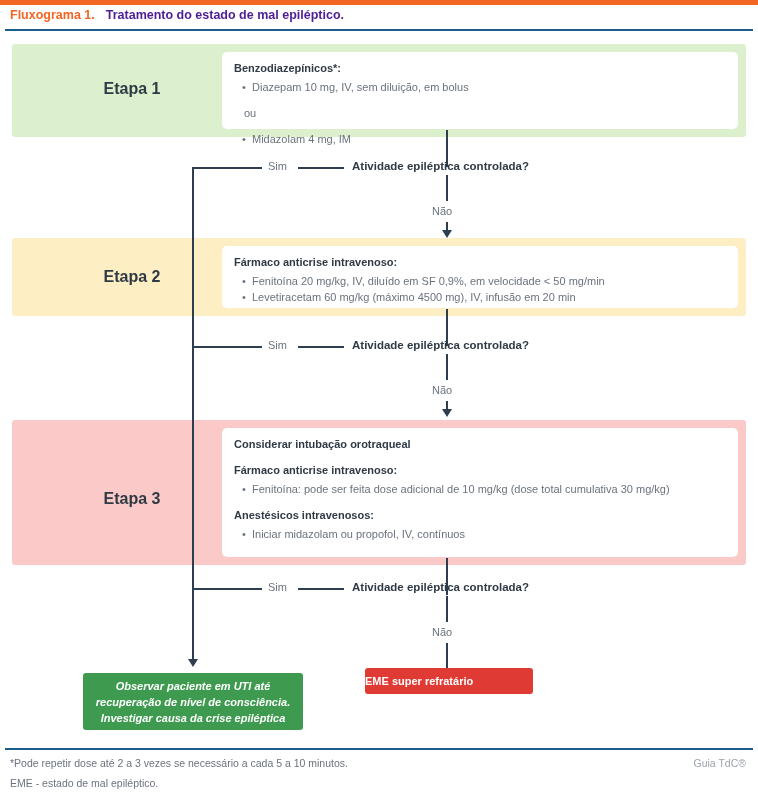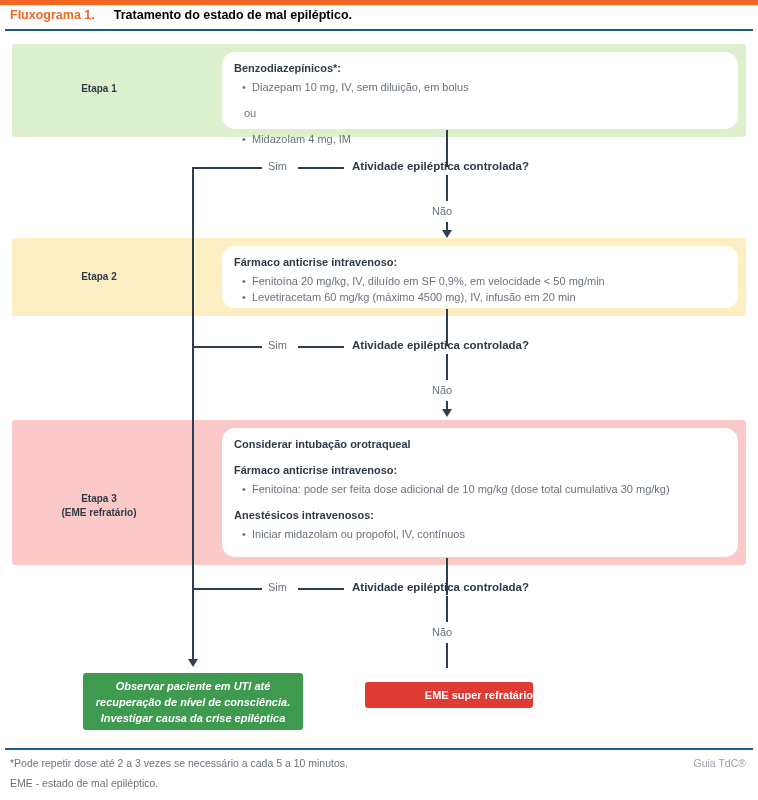--- a/index.html
+++ b/index.html
@@ -33,22 +33,22 @@
     position: absolute;
     left: 10px; top: 3px;
     font-size: 12.5px;
     font-weight: bold;
     white-space: nowrap;
   }
   #flowchart-number {
     color: #f26522;
   }
   #flowchart-title {
-    color: #000000;
-    margin-left: 19px;
+    color: #4c1d95;
+    margin-left: 11px;
   }
   #header-underline {
     position: absolute;
     left: 5px; top: 29px;
     width: 748px; height: 2px;
     background: #1b5e8c;
   }
 
   
   .stage-band {
@@ -60,34 +60,35 @@
   }
   #stage-band-1 { top: 44px;  height: 93px;  background: #dcf0cd; }
   #stage-band-2 { top: 238px; height: 78px;  background: #fdeec3; }
   #stage-band-3 { top: 420px; height: 145px; background: #fbc9c7; }
 
   .stage-label {
     position: absolute;
     left: 0;
     width: 174px;
     text-align: center;
-    font-size: 10px;
+    font-size: 16px;
     font-weight: bold;
     color: #2f3a45;
     line-height: 14px;
+    padding-left: 33px;
   }
 
   .stage-content-card {
     position: absolute;
     left: 210px;
     right: 8px;
     top: 8px;
     bottom: 8px;
     background: #ffffff;
-    border-radius: 13px;
+    border-radius: 5px;
     box-sizing: border-box;
     padding: 9px 12px 0 12px;
   }
 
   .card-heading {
     font-size: 11px;
     font-weight: bold;
     color: #2f3a45;
     margin: 0 0 3px 0;
     line-height: 15px;
@@ -172,26 +173,25 @@
     font-style: italic;
   }
   #outcome-super-refractory-box {
     position: absolute;
     left: 365px; top: 668px;
     width: 168px; height: 26px;
     background: #e03a35;
     border-radius: 3px;
     display: flex;
     align-items: center;
-    justify-content: flex-end;
+    justify-content: flex-start;
     color: #ffffff;
     font-size: 11px;
     font-weight: bold;
     box-sizing: border-box;
-    margin-top: 14px;
   }
 
   
   #footer-divider {
     position: absolute;
     left: 5px; top: 748px;
     width: 748px; height: 2px;
     background: #1b5e8c;
   }
   .footer-note {
@@ -267,21 +267,20 @@
 <div class="branch-label" style="left:268px; top:339px;">Sim</div>
 <div class="h-line" style="left:192px; top:346px; width:70px;"></div>
 <div class="v-line" style="left:446px; top:354px; height:26px;"></div>
 <div class="branch-label" style="left:432px; top:384px;">Não</div>
 <div class="v-line" style="left:446px; top:401px; height:12px;"></div>
 <div class="arrow-head" style="left:442px; top:409px;"></div>
 
 <div class="stage-band" id="stage-band-3">
   <div class="stage-label" style="top:72px;">
     <div>Etapa 3</div>
-    <div>(EME refratário)</div>
   </div>
   <div class="stage-content-card">
     <p class="card-heading">Considerar intubação orotraqueal</p>
     <p class="card-heading spaced">Fármaco anticrise intravenoso:</p>
     <ul class="card-list">
       <li>Fenitoína: pode ser feita dose adicional de 10 mg/kg (dose total cumulativa 30 mg/kg)</li>
     </ul>
     <p class="card-heading spaced">Anestésicos intravenosos:</p>
     <ul class="card-list">
       <li>Iniciar midazolam ou propofol, IV, contínuos</li>

